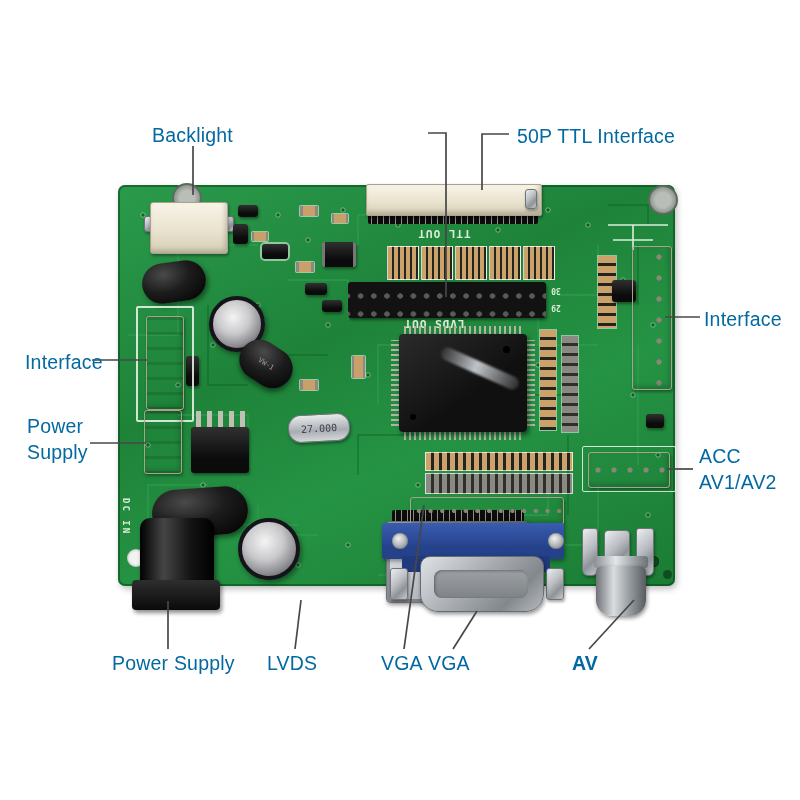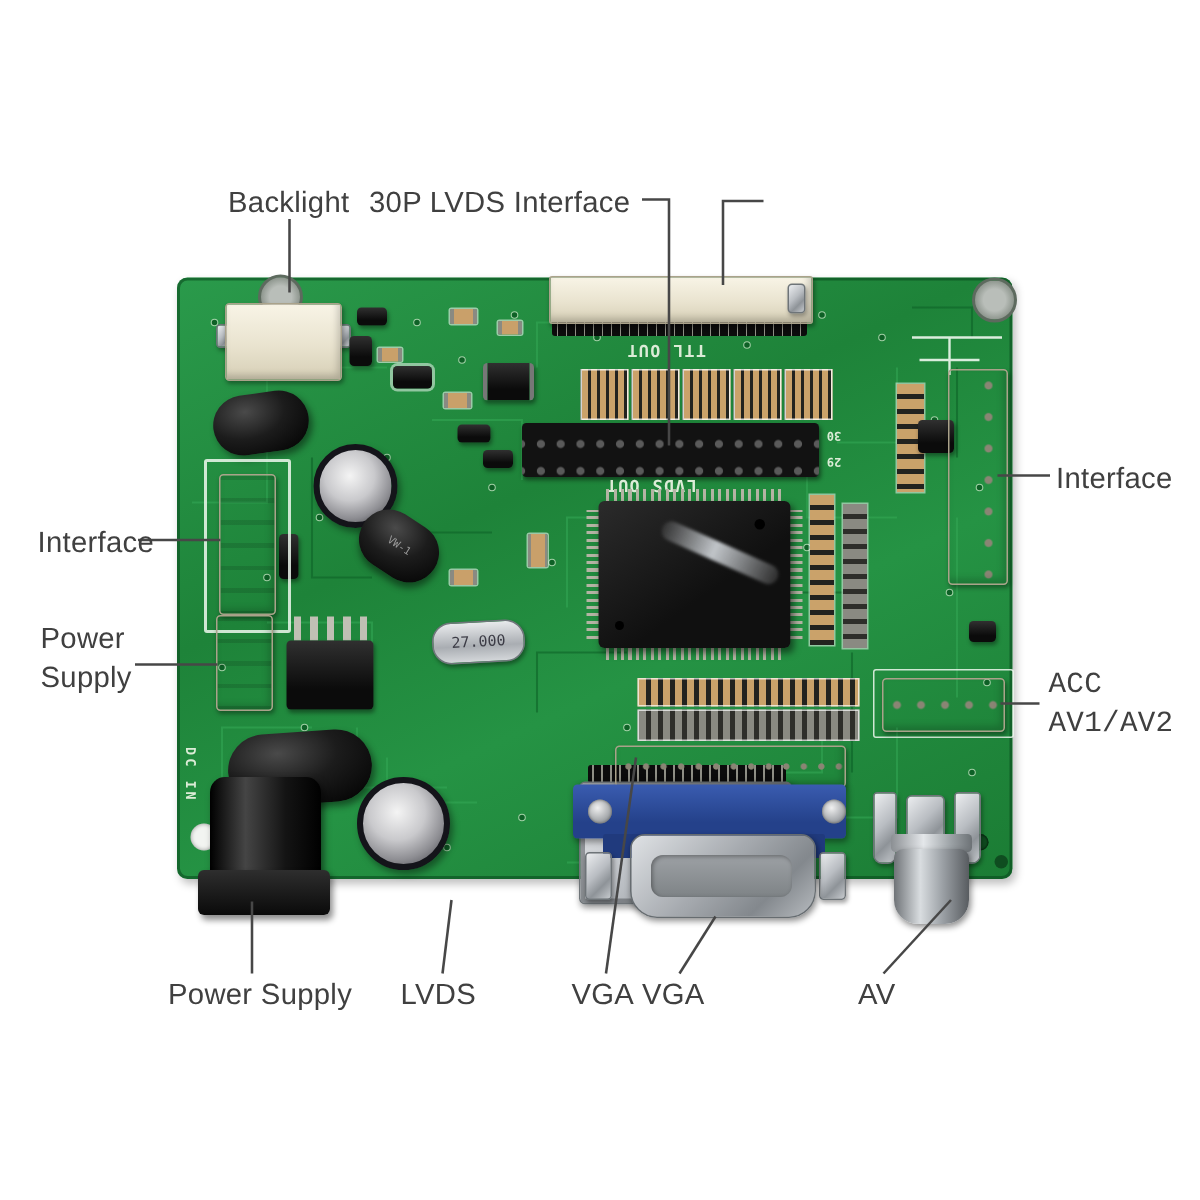--- a/index.html
+++ b/index.html
@@ -32,21 +32,21 @@
            border-radius:2px; }
   .pinfringe-h { background: repeating-linear-gradient(90deg,#b4b4a4 0 2px,rgba(0,0,0,0) 2px 5px); }
   .pinfringe-v { background: repeating-linear-gradient(0deg,#b4b4a4 0 2px,rgba(0,0,0,0) 2px 5px); }
   .silkbox { border:2px solid rgba(238,248,238,.85); border-radius:2px; background:transparent; }
 
   .silk { position:absolute; color:#dcecd7; font-family:"DejaVu Sans Mono", monospace;
           font-weight:bold; text-align:center; }
   .r180 { transform: rotate(180deg); }
 
   
-  .lbl { position:absolute; font-size:19.5px; line-height:1.35; color:#404040; letter-spacing:.2px; }
+  .lbl { position:absolute; font-size:19.5px; line-height:1.35; color:#0369a1; letter-spacing:.2px; }
 
   svg.overlay { position:absolute; left:0; top:0; pointer-events:none; }
 </style>
 </head>
 <body>
 
 <div id="canvas">
 
   <div class="abs board"></div>
 
@@ -284,27 +284,27 @@
       <path d="M90,443 L145,443"></path>
       <path d="M168,601 L168,649"></path>
       <path d="M301,600 L295,649"></path>
       <path d="M424,505 L404,649"></path>
       <path d="M477,611 L453,649"></path>
       <path d="M634,600 L589,649"></path>
     </g>
   </svg>
 
   <div class="lbl" style="left:152px;top:122px;">Backlight</div>
-  <div class="lbl" style="left:246px;top:122px;">30P LVDS Interface</div>
+  <div class="lbl" style="left:517px;top:123px;">50P TTL Interface</div>
   <div class="lbl" style="left:704px;top:306px;">Interface</div>
-  <div class="lbl" style="left:699px;top:443px;font-family:Liberation Mono, monospace;">
+  <div class="lbl" style="left:699px;top:443px;">
     <div>ACC</div>
     <div>AV1/AV2</div>
   </div>
   <div class="lbl" style="left:25px;top:349px;">Interface</div>
   <div class="lbl" style="left:27px;top:413px;width:72px;">Power Supply</div>
   <div class="lbl" style="left:112px;top:650px;">Power Supply</div>
   <div class="lbl" style="left:267px;top:650px;">LVDS</div>
   <div class="lbl" style="left:381px;top:650px;">VGA</div>
   <div class="lbl" style="left:428px;top:650px;">VGA</div>
-  <div class="lbl" style="left:572px;top:650px;">AV</div>
+  <div class="lbl" style="left:572px;top:650px;font-weight:bold;">AV</div>
 
 </div>
 
 </body></html>

